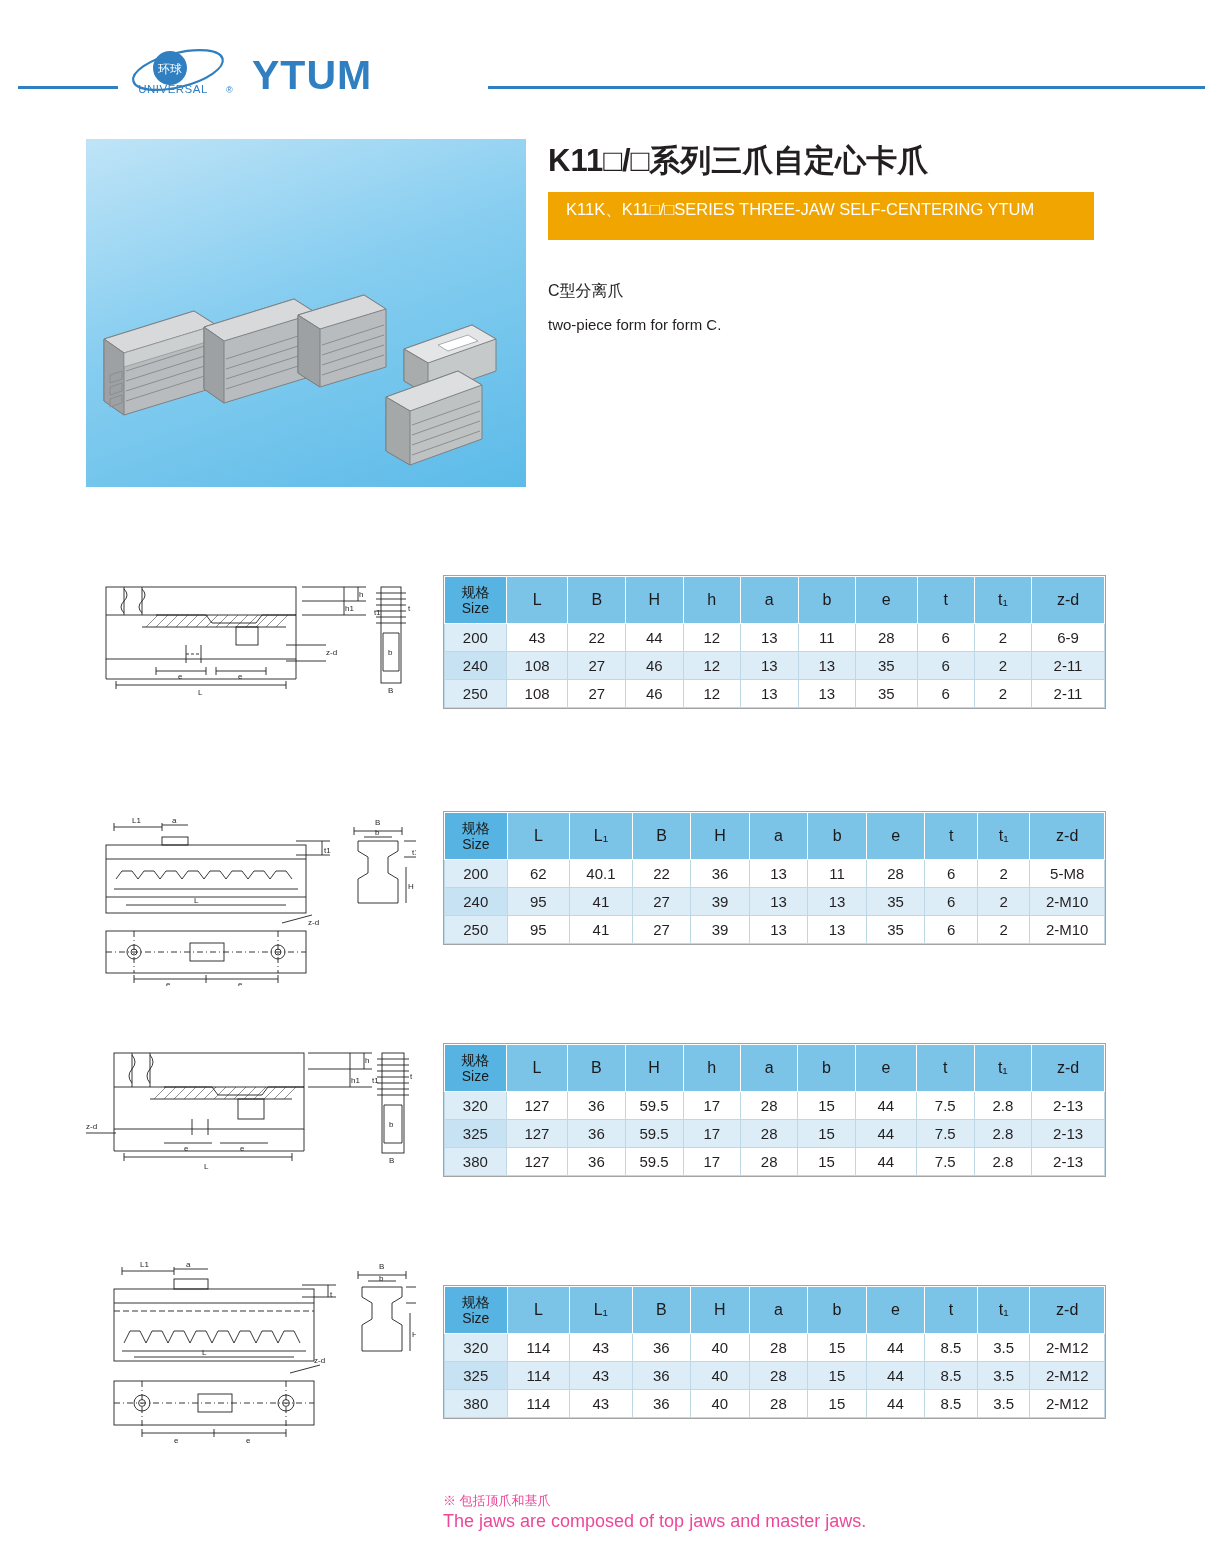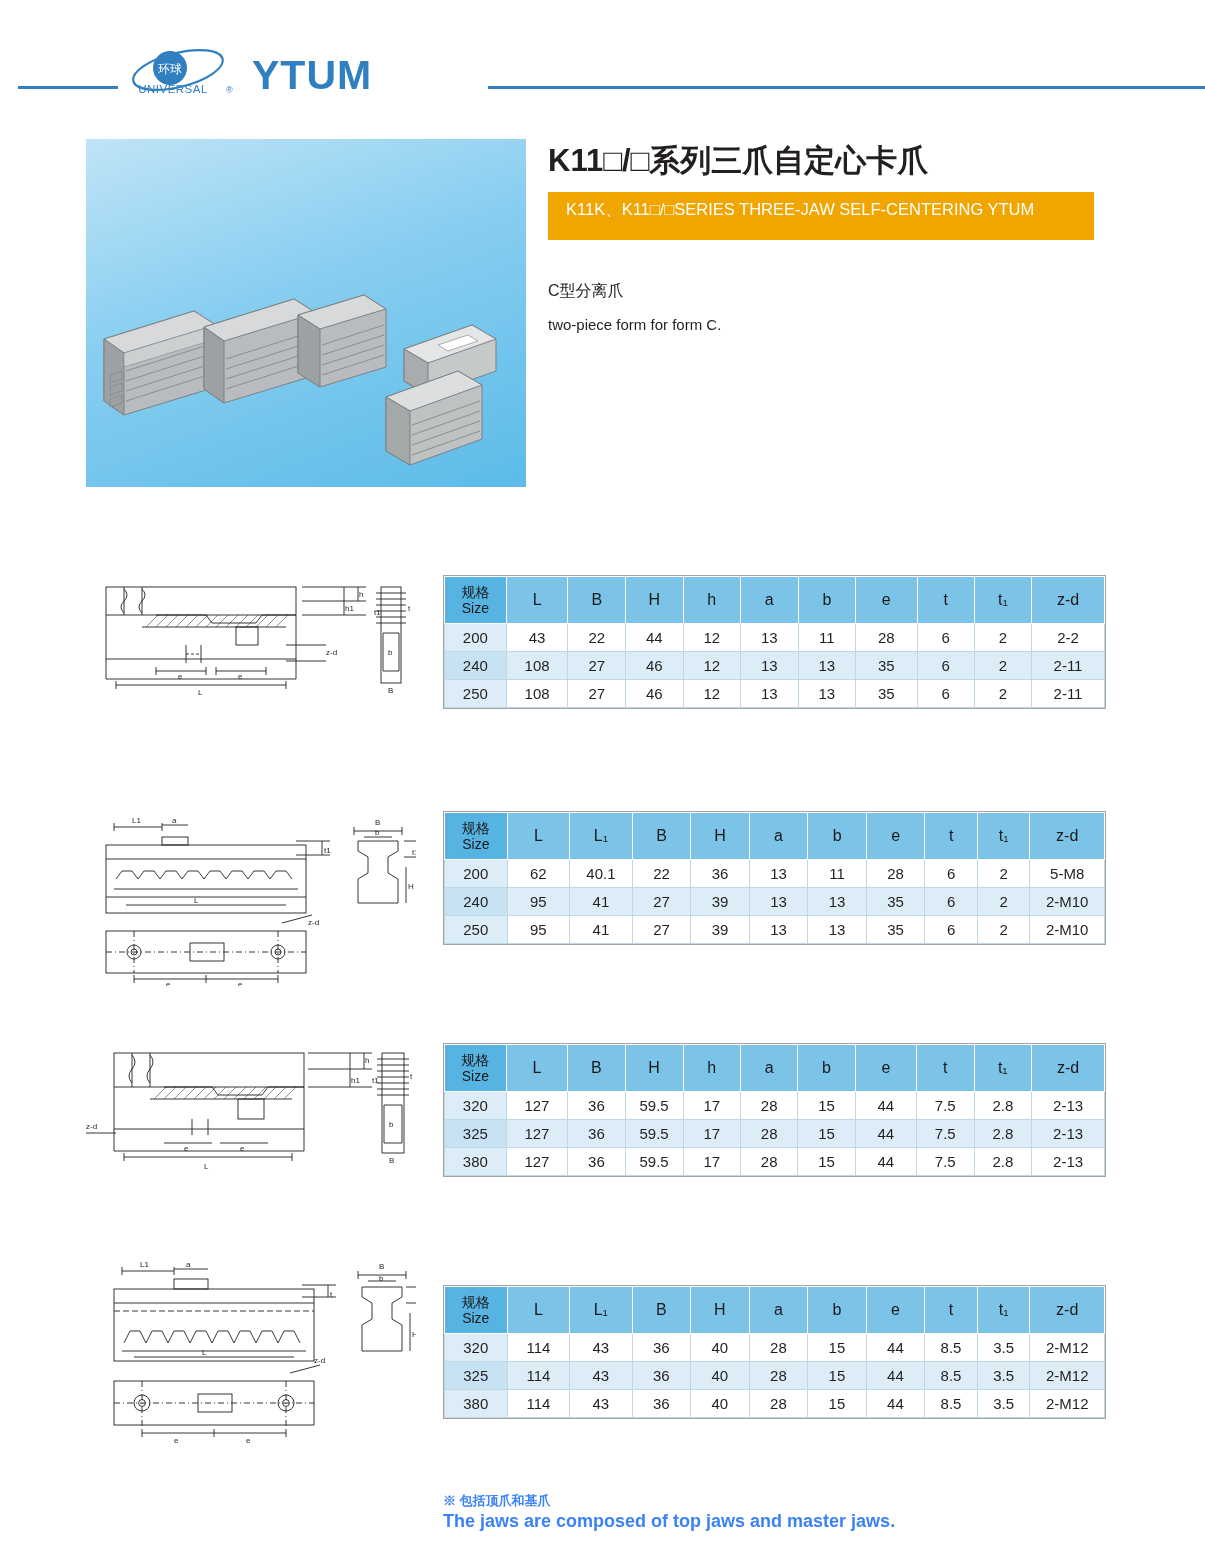--- a/index.html
+++ b/index.html
@@ -159,22 +159,21 @@
     position: absolute;
     border: 1px solid #a3a3a3;
   }
 
   .footnote {
     position: absolute;
     left: 443px;
     top: 1491px;
     font-size: 13px;
     line-height: 20px;
-    color: #3b82f6;
-    font-weight: bold;
+    color: #ec4899;
   }
   .footnote .en { font-size: 18px; }
 </style>
 </head>
 <body>
 
 <div class="header">
   <div class="header-rule"></div>
   <div class="logo-block">
     <div class="logo-mark">
@@ -333,21 +332,21 @@
           <td class="size-cell">200</td>
           <td>43</td>
           <td>22</td>
           <td>44</td>
           <td>12</td>
           <td>13</td>
           <td>11</td>
           <td>28</td>
           <td>6</td>
           <td>2</td>
-          <td>2-2</td>
+          <td>6-9</td>
         </tr>
         <tr class="alt">
           <td class="size-cell">240</td>
           <td>108</td>
           <td>27</td>
           <td>46</td>
           <td>12</td>
           <td>13</td>
           <td>13</td>
           <td>35</td>

